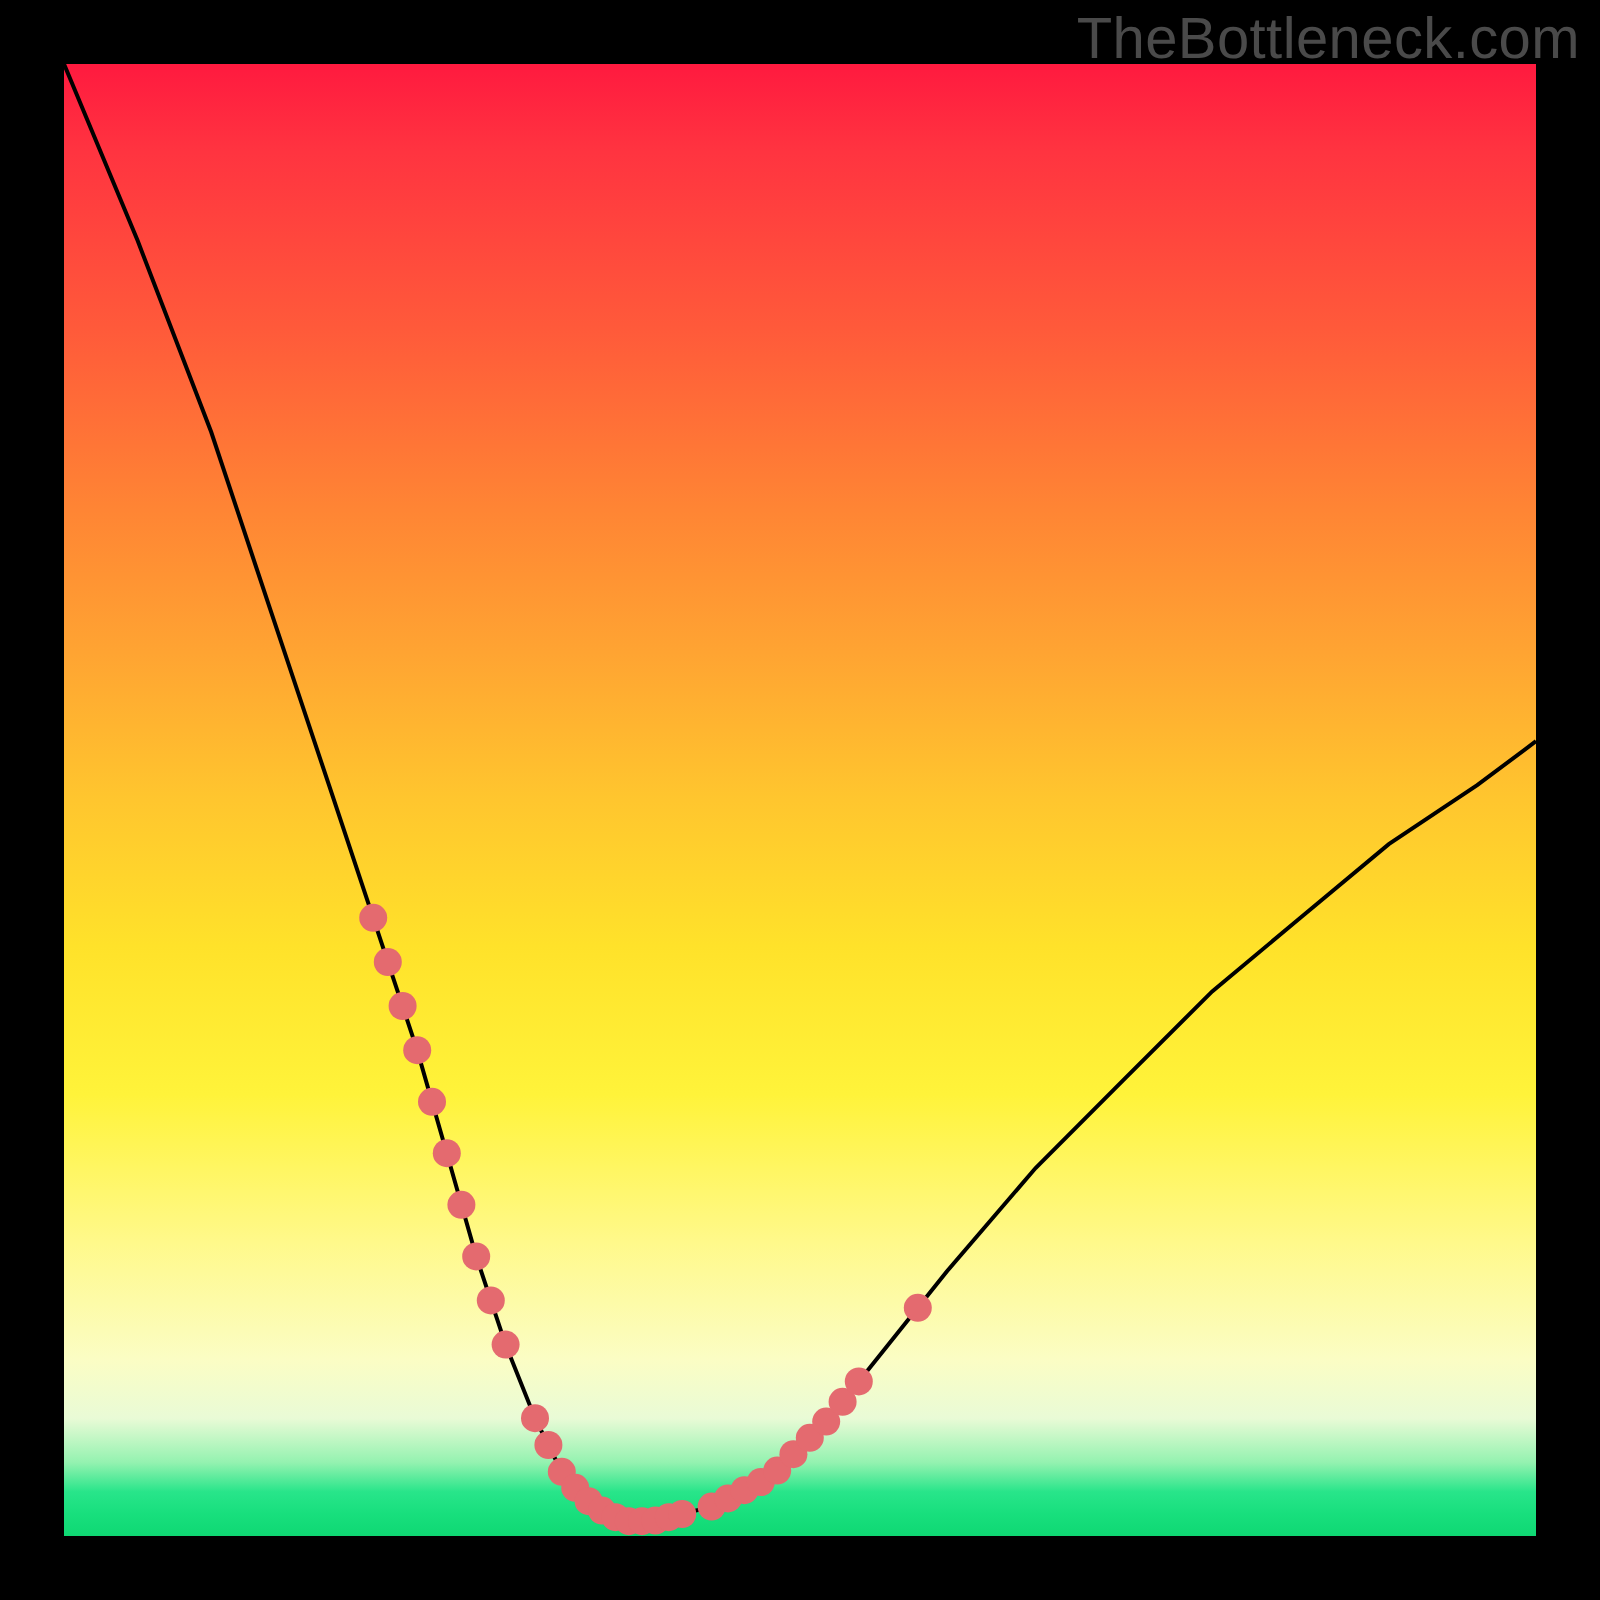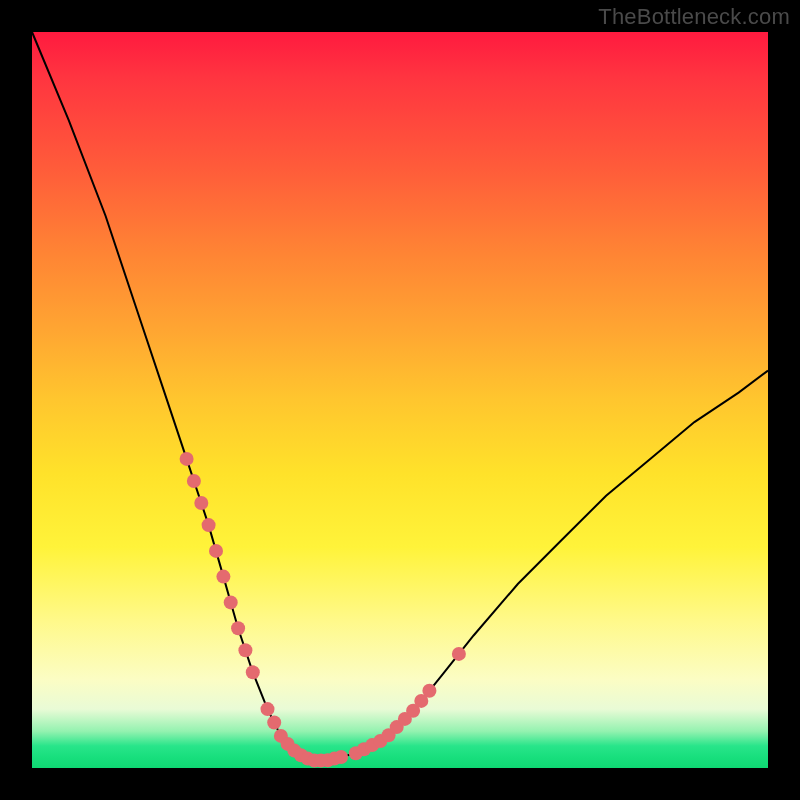--- a/index.html
+++ b/index.html
@@ -42,21 +42,21 @@
       #28e58a 97%,
       #18df7d 98.5%,
       #0fd873 100%
     );
   }
   .watermark {
     position: absolute;
     top: 4px;
     right: 10px;
     color: #4a4a4a;
-    font-size: 22px;
+    font-size: 29px;
     font-weight: 500;
     letter-spacing: 0.2px;
     user-select: none;
   }
   svg.curve {
     position: absolute;
     top: 32px;
     left: 32px;
     width: 736px;
     height: 736px;

